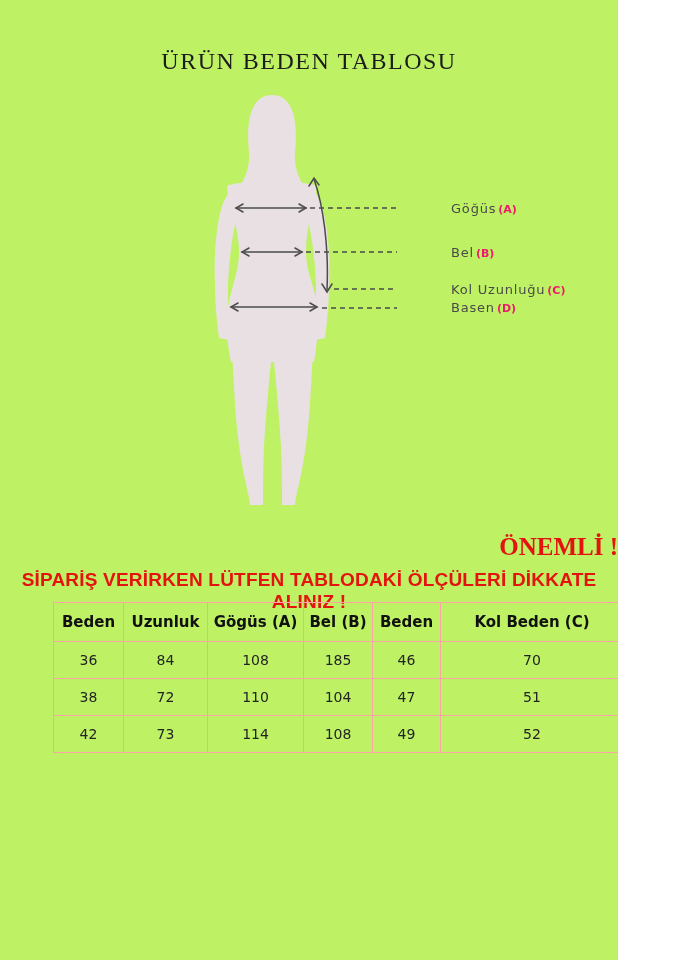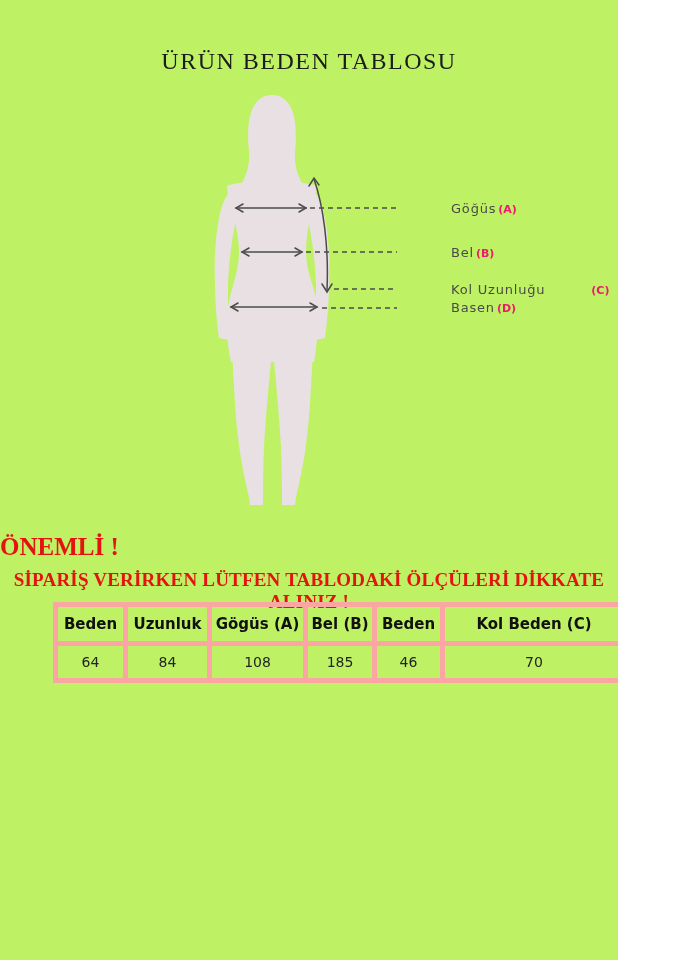--- a/index.html
+++ b/index.html
@@ -50,57 +50,57 @@
   }
   .measure-label .code {
     font-size: 11px;
     font-weight: bold;
     letter-spacing: 0;
     color: #ed1b69;
     margin-left: 2px;
   }
   .lbl-chest  { top: 201px; }
   .lbl-waist  { top: 245px; text-align: right; }
-  .lbl-sleeve { top: 282px; gap: 44px; }
+  .lbl-sleeve { top: 282px; }
   .lbl-hip    { top: 300px; }
   .notice-heading {
     position: absolute;
     top: 533px;
     left: 0;
     width: 100%;
-    text-align: left;
+    text-align: right;
     font-family: "Liberation Serif", serif;
     font-size: 25px;
     font-weight: bold;
     color: #e3140f;
   }
   .notice-warning {
     position: absolute;
     top: 569px;
     left: 0;
     width: 100%;
     text-align: center;
-    font-family: Liberation Serif, serif;
+    font-family: Liberation Sans, sans-serif;
     font-size: 19px;
     font-weight: bold;
     color: #e3140f;
     letter-spacing: 0.2px;
   }
   table.size-table {
     position: absolute;
     top: 602px;
     left: 53px;
     width: 570px;
     border-collapse: collapse;
     table-layout: fixed;
     font-family: "DejaVu Sans", sans-serif;
   }
   table.size-table th,
   table.size-table td {
-    border: 5px solid #fca5a5;
+    border: 1px solid #fca5a5;
     text-align: center;
     vertical-align: middle;
     color: #232323;
   }
   table.size-table th {
     height: 39px;
     font-size: 15px;
     font-weight: bold;
     color: #111111;
   }
@@ -222,23 +222,39 @@
         <th>Beden</th>
         <th>Uzunluk</th>
         <th>Gögüs (A)</th>
         <th>Bel (B)</th>
         <th>Beden</th>
         <th>Kol Beden (C)</th>
       </tr>
     </thead>
     <tbody>
       <tr>
-        <td>64</td>
+        <td>36</td>
         <td>84</td>
         <td>108</td>
         <td>185</td>
         <td>46</td>
         <td>70</td>
       </tr>
+      <tr>
+        <td>38</td>
+        <td>72</td>
+        <td>110</td>
+        <td>104</td>
+        <td>47</td>
+        <td>51</td>
+      </tr>
+      <tr>
+        <td>42</td>
+        <td>73</td>
+        <td>114</td>
+        <td>108</td>
+        <td>49</td>
+        <td>52</td>
+      </tr>
     </tbody>
   </table>
 
 </div>
 
 </body></html>

